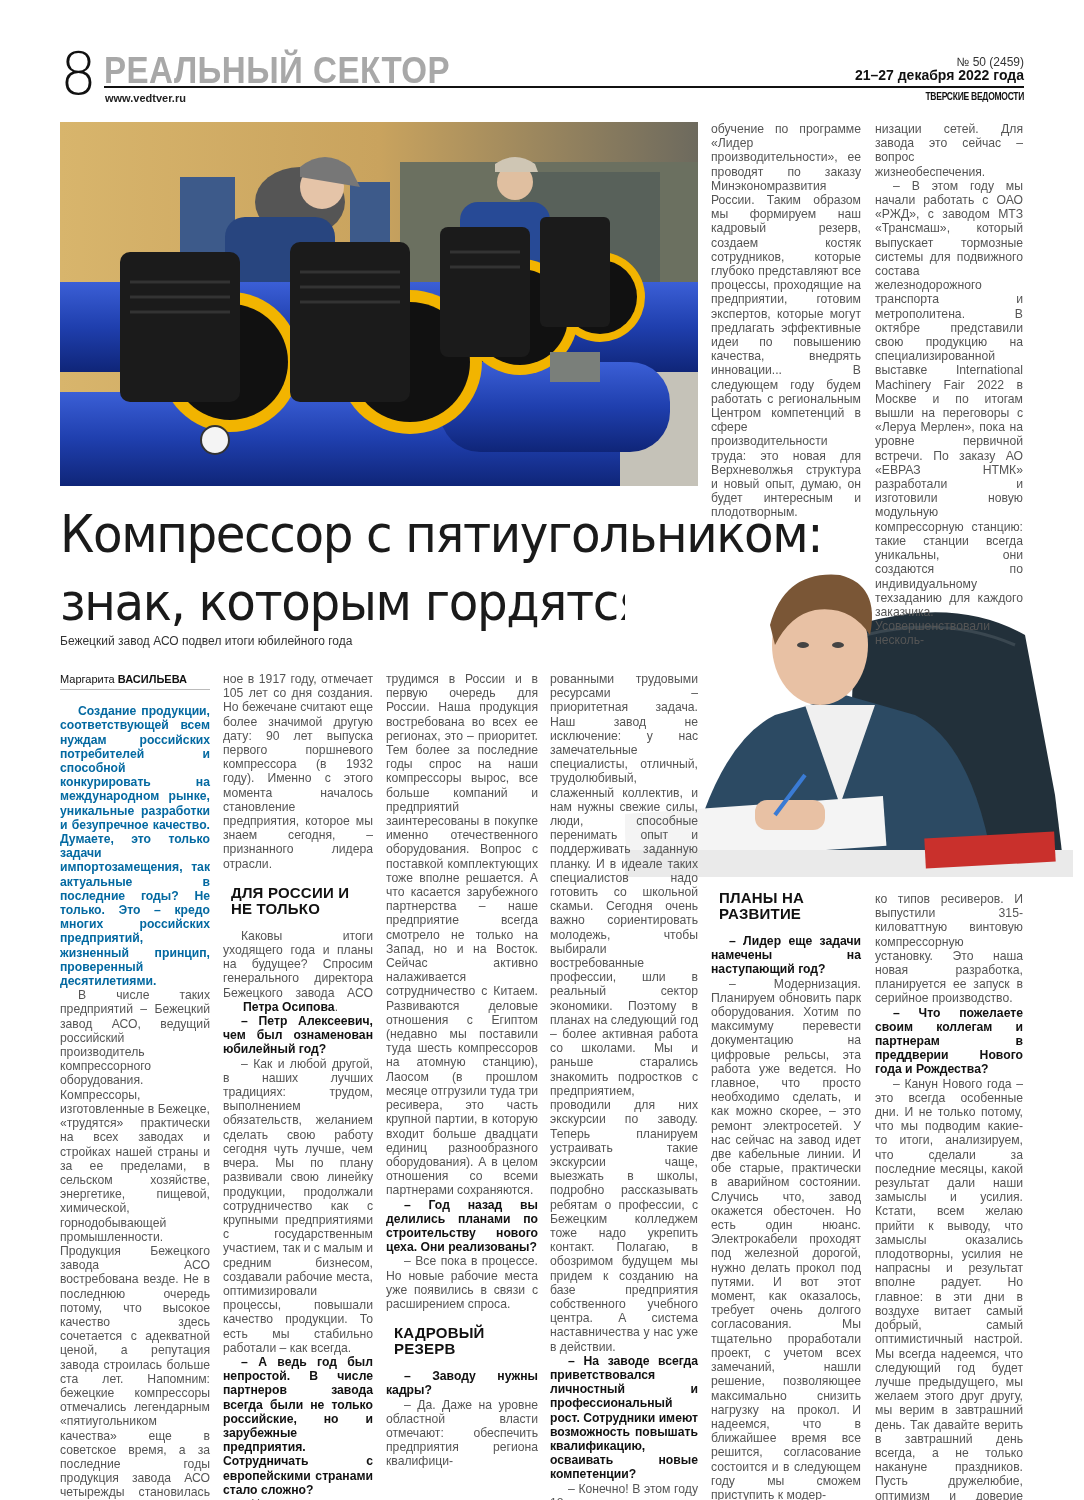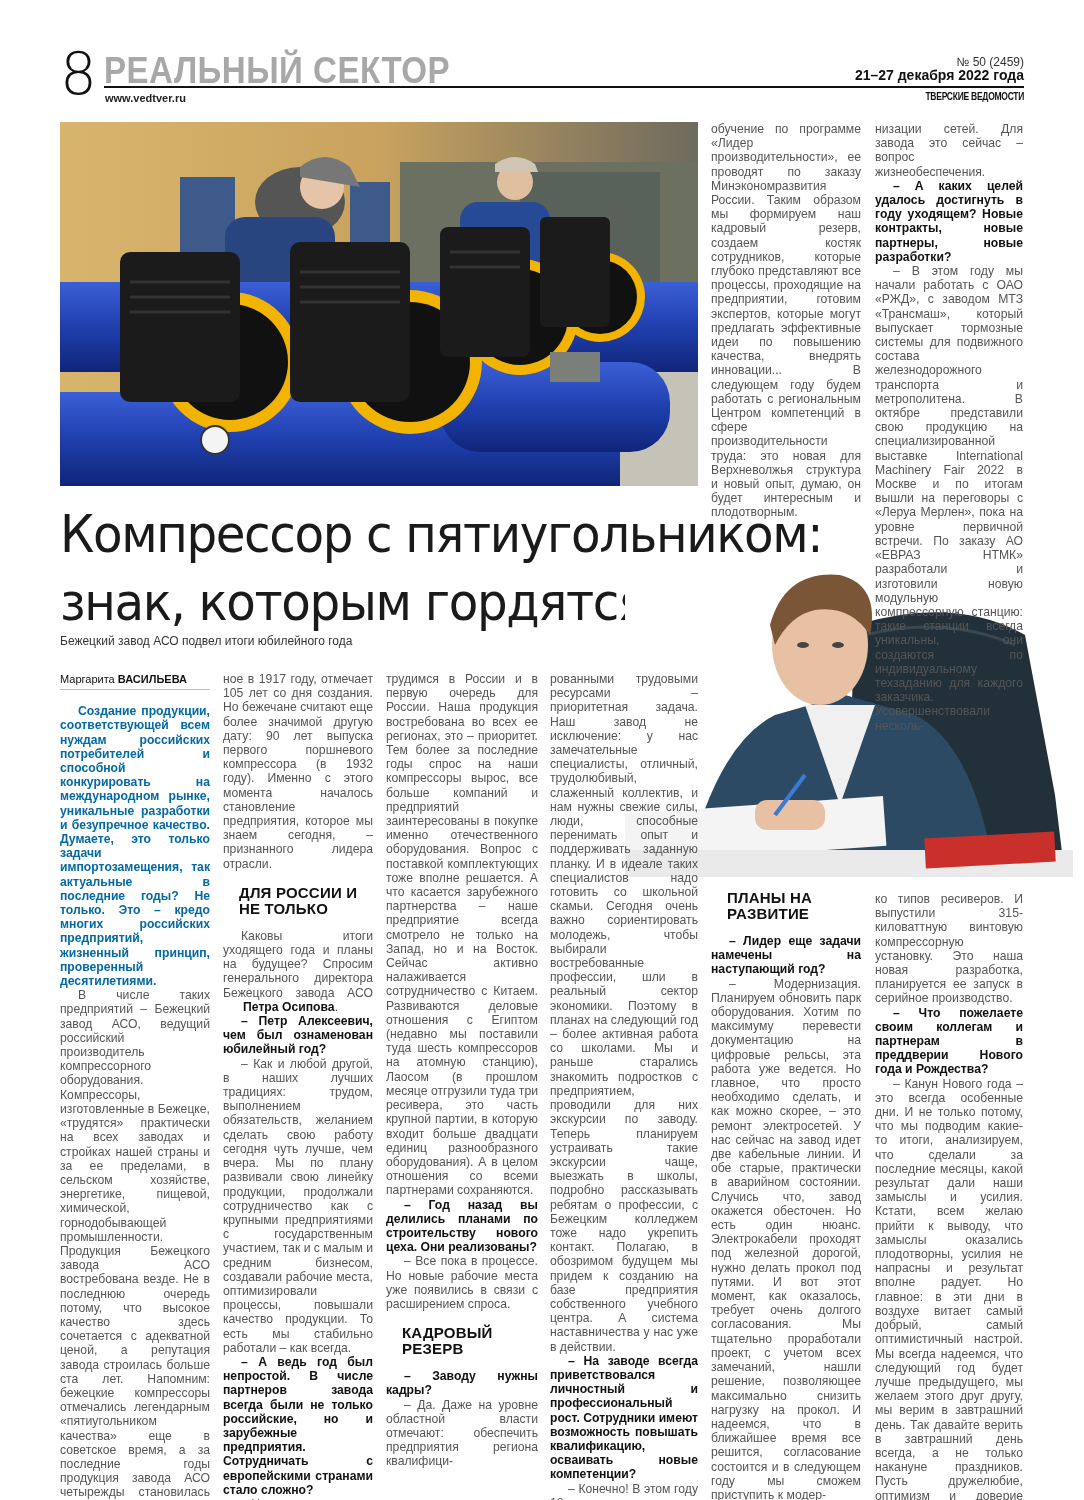--- a/index.html
+++ b/index.html
@@ -21,21 +21,21 @@
 
   
   .headline { position: absolute; left: 60px; top: 500px; font-family: "DejaVu Sans", sans-serif; font-weight: normal; font-size: 52px; line-height: 68px; color: #1a1a1a; letter-spacing: -1.5px; transform: scaleX(0.93); transform-origin: left top; width: 900px; }
   .subhead { position: absolute; left: 60px; top: 634px; font-size: 12px; color: #333; }
 
   
   .col { position: absolute; font-size: 12.2px; line-height: 14.2px; color: #555; text-align: justify; hyphens: manual; }
   .col p { text-indent: 18px; margin-bottom: 0; }
   .col p.q { color: #111; font-weight: bold; }
   .col p.noindent { text-indent: 0; }
-  .col h3 { font-size: 15px; line-height: 16px; font-weight: bold; color: #111; margin: 14px 0 12px 16px; text-align: left; letter-spacing: 0.2px; }
+  .col h3 { font-size: 15px; line-height: 16px; font-weight: bold; color: #111; margin: 14px 0 12px 8px; text-align: left; letter-spacing: 0.2px; }
   .byline { font-size: 11px; font-weight: bold; color: #111; border-bottom: 1px solid #bbb; padding-bottom: 3px; margin-bottom: 14px; text-align: left; }
   .byline .first { font-weight: normal; }
   .lead { color: #0369a1; font-weight: bold; }
   b.name { color: #111; padding-left: 20px; }
 </style>
 </head>
 <body>
 
 <div class="page-num">8</div>
 <div class="section-title">РЕАЛЬНЫЙ СЕКТОР</div>
@@ -167,21 +167,20 @@
   <p class="q">– На заводе всегда приветствовался личностный и профессиональный рост. Сотрудники имеют возможность повышать квалификацию, осваивать новые компетенции?</p>
   <p>– Конечно! В этом году 18 человек прошли</p>
 </div>
 
 <div class="col" style="left:711px; top:122px; width:150px;">
   <p class="noindent">обучение по программе «Лидер производительности», ее проводят по заказу Минэкономразвития России. Таким образом мы формируем наш кадровый резерв, создаем костяк сотрудников, которые глубоко представляют все процессы, проходящие на предприятии, готовим экспертов, которые могут предлагать эффективные идеи по повышению качества, внедрять инновации... В следующем году будем работать с региональным Центром компетенций в сфере производительности труда: это новая для Верхневолжья структура и новый опыт, думаю, он будет интересным и плодотворным.</p>
 </div>
 
 <div class="col" style="left:875px; top:122px; width:148px;">
   <p class="noindent">низации сетей. Для завода это сейчас – вопрос жизнеобеспечения.</p>
-  <p class="q">– А каких целей удалось достигнуть в году уходящем? Новые контракты, новые партнеры, новые разработки?</p>
   <p>– В этом году мы начали работать с ОАО «РЖД», с заводом МТЗ «Трансмаш», который выпускает тормозные системы для подвижного состава железнодорожного транспорта и метрополитена. В октябре представили свою продукцию на специализированной выставке International Machinery Fair 2022 в Москве и по итогам вышли на переговоры с «Леруа Мерлен», пока на уровне первичной встречи. По заказу АО «ЕВРАЗ НТМК» разработали и изготовили новую модульную компрессорную станцию: такие станции всегда уникальны, они создаются по индивидуальному техзаданию для каждого заказчика. Усовершенствовали несколь-</p>
 </div>
 
 <div class="col" style="left:711px; top:878px; width:150px;">
   <h3 style="margin-top:12px;">ПЛАНЫ НА РАЗВИТИЕ</h3>
   <p class="q">– Лидер еще задачи намечены на наступающий год?</p>
   <p>– Модернизация. Планируем обновить парк оборудования. Хотим по максимуму перевести документацию на цифровые рельсы, эта работа уже ведется. Но главное, что просто необходимо сделать, и как можно скорее, – это ремонт электросетей. У нас сейчас на завод идет две кабельные линии. И обе старые, практически в аварийном состоянии. Случись что, завод окажется обесточен. Но есть один нюанс. Электрокабели проходят под железной дорогой, нужно делать прокол под путями. И вот этот момент, как оказалось, требует очень долгого согласования. Мы тщательно проработали проект, с учетом всех замечаний, нашли решение, позволяющее максимально снизить нагрузку на прокол. И надеемся, что в ближайшее время все решится, согласование состоится и в следующем году мы сможем приступить к модер-</p>
 </div>
 
 <div class="col" style="left:875px; top:892px; width:148px;">

